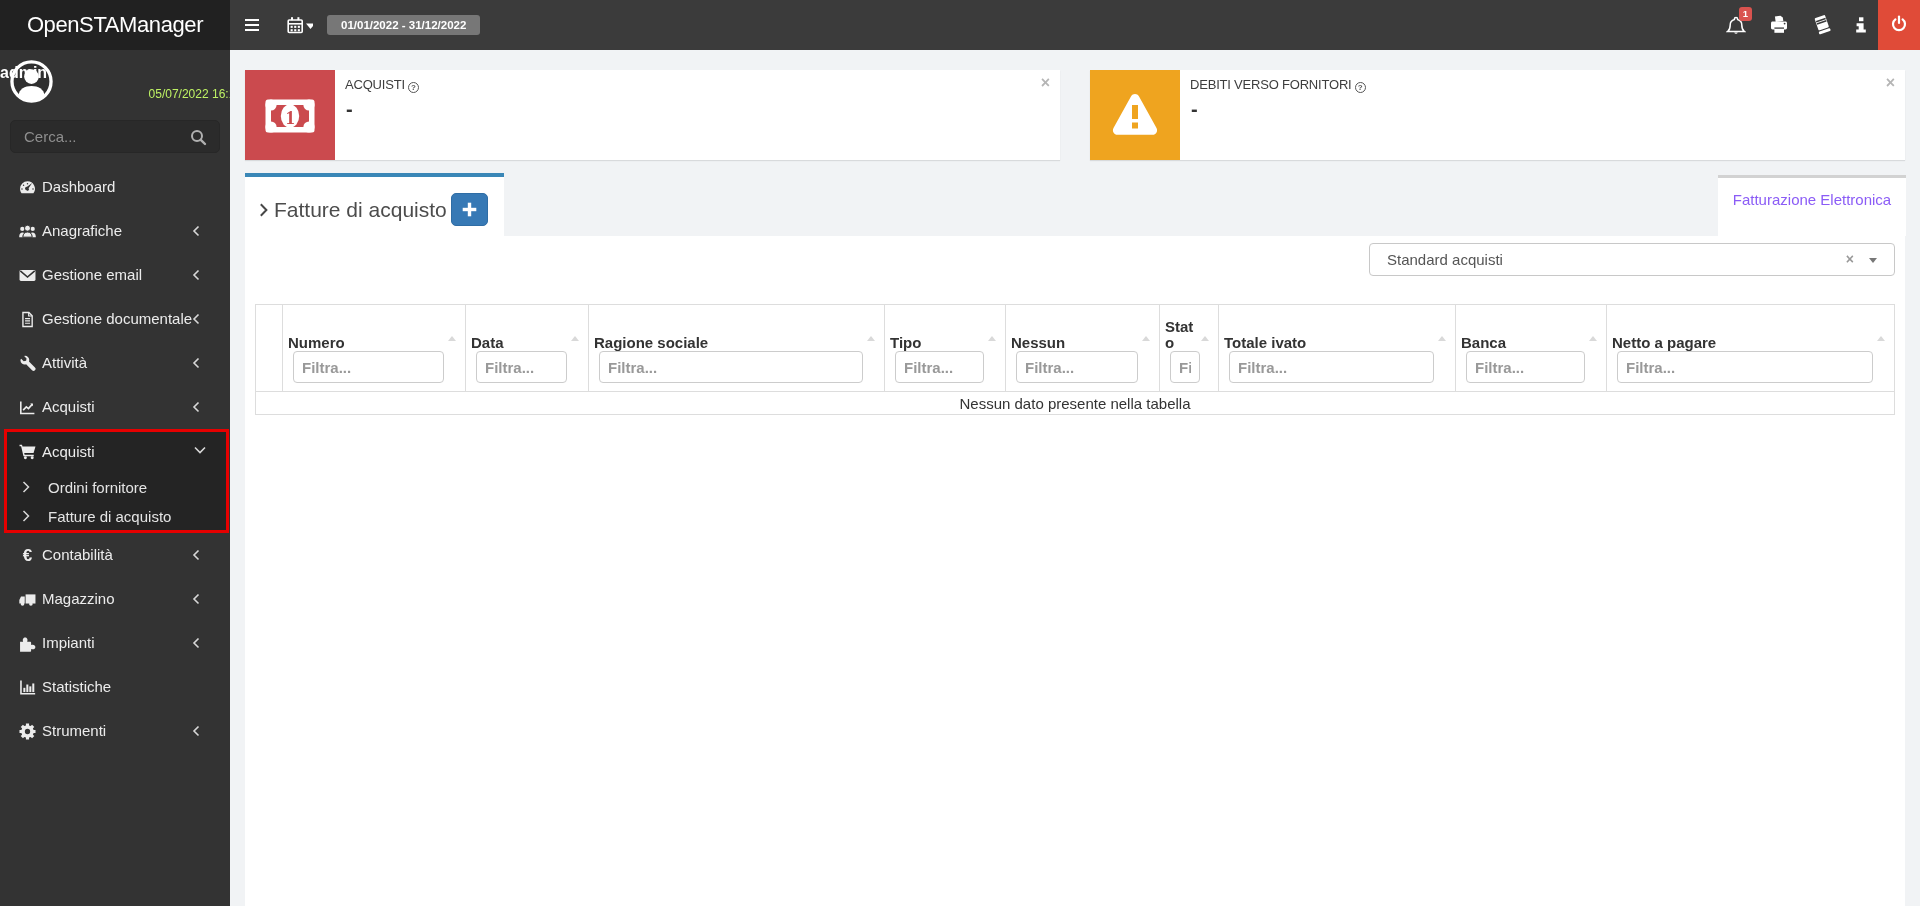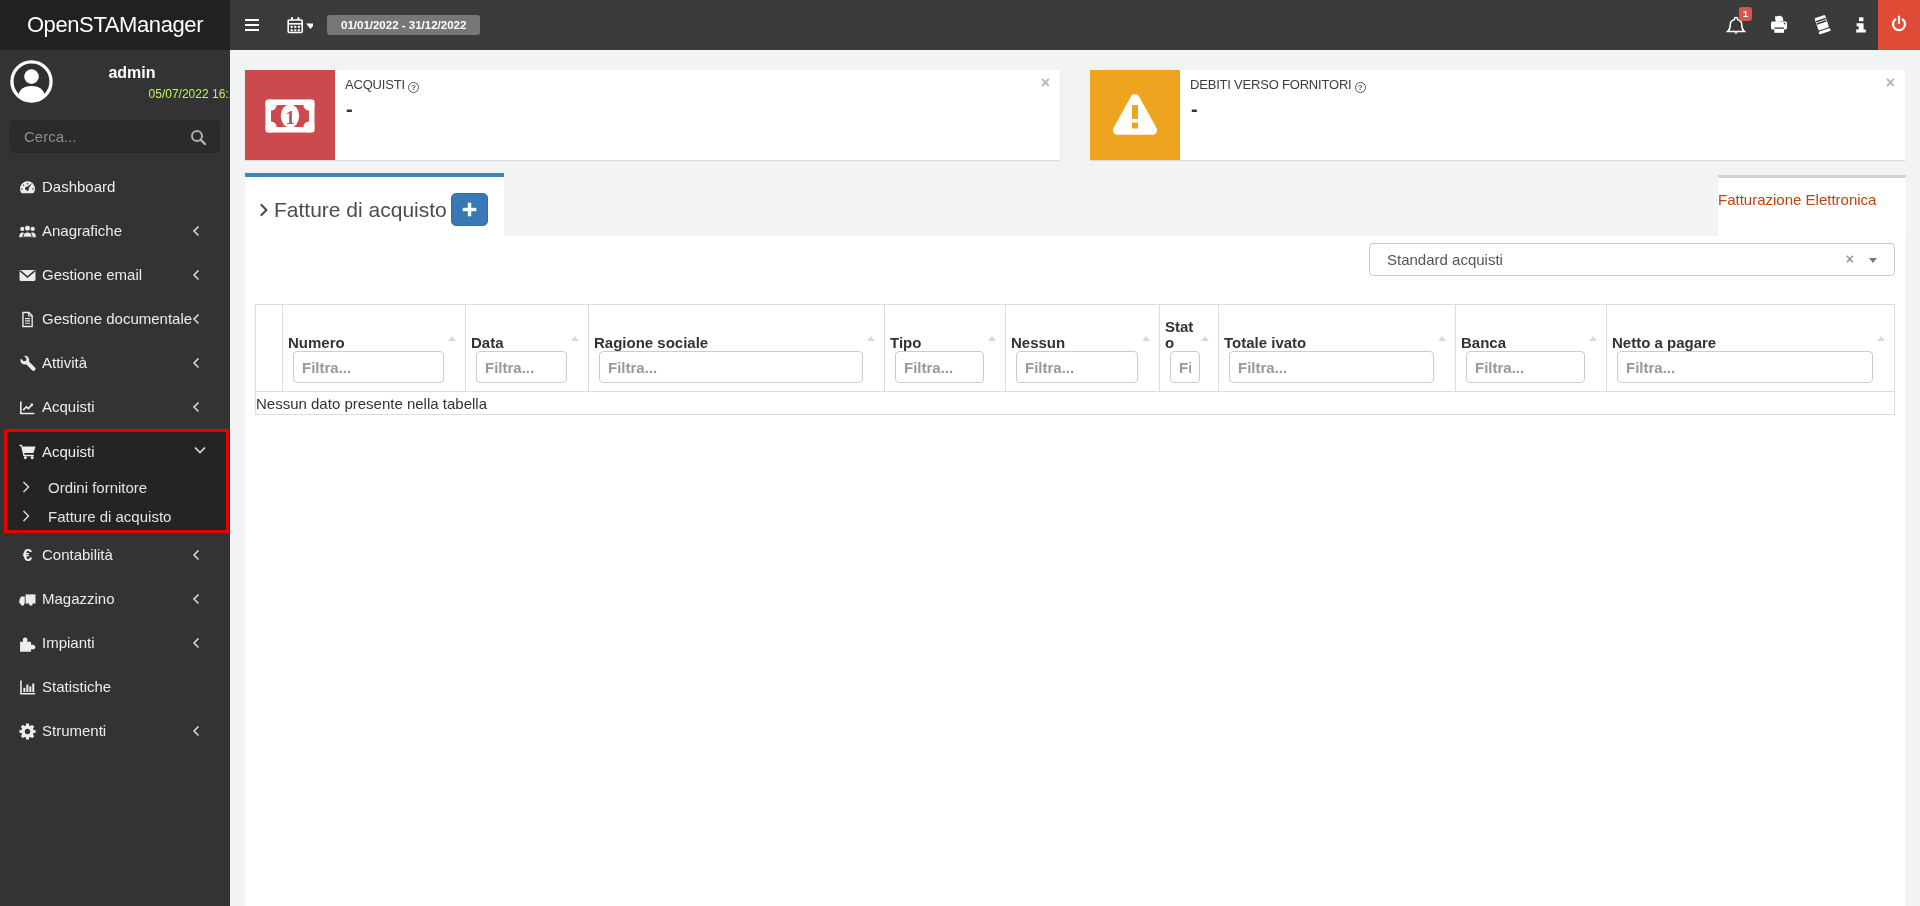--- a/index.html
+++ b/index.html
@@ -12,21 +12,21 @@
 .navbars{position:absolute;background:#fff;height:2px;width:14px}
 #datebadge{position:absolute;left:97px;top:15px;height:20px;background:#777;border-radius:3px;
  color:#fff;font-size:11.5px;font-weight:bold;line-height:20px;padding:0 14px}
 .navicon{position:absolute;top:0;height:50px}
 #powerbtn{position:absolute;right:0;top:0;width:42px;height:50px;background:#e04b38}
 #bellbadge{position:absolute;left:1509px;top:7px;width:13px;height:14px;background:#d9534f;border-radius:3px;
  color:#fff;font-size:9.5px;font-weight:bold;text-align:center;line-height:14px}
 
 #sidebar{position:absolute;left:0;top:50px;width:230px;height:856px;background:#333}
 #avatar{position:absolute;left:10px;top:10px;width:43px;height:43px}
-#uname{position:absolute;left:0;top:14px;width:264px;text-align:center;color:#fff;
+#uname{position:absolute;left:0;top:14px;width:264px;text-align:left;color:#fff;
  font-size:16px;font-weight:bold}
 #udate{position:absolute;left:12px;top:37px;width:230px;text-align:right;color:#bef264;font-size:12px}
 #searchbox{position:absolute;left:10px;top:70px;width:210px;height:33px;background:#2b2b2b;
  border:1px solid #272727;border-radius:5px}
 #searchbox span{position:absolute;left:13px;top:7px;color:#8e8e8e;font-size:15px}
 #menu{position:absolute;left:0;top:115px;width:230px}
 .mi{position:relative;height:44px;color:#ececec;font-size:15px}
 .mi .ic{position:absolute;left:19px;top:14px;width:17px;height:17px}
 .mi .lb{position:absolute;left:42px;top:13px}
 .mi .ar{position:absolute;right:30px;top:14px;width:9px;height:16px}
@@ -44,35 +44,35 @@
 .infobox .iicon{position:absolute;left:0;top:0;width:90px;height:90px}
 .infobox .ititle{position:absolute;left:100px;top:7px;font-size:13px;color:#3d3d3d;letter-spacing:-.2px}
 .infobox .ival{position:absolute;left:101px;top:28px;font-size:20px;font-weight:bold;color:#333}
 .infobox .close{position:absolute;right:10px;top:4px;color:#b5b5b5;font-size:16px;font-weight:bold}
 .qm{display:inline-block;width:11px;height:11px;border:1.1px solid #555;border-radius:50%;
  font-size:8px;line-height:9px;text-align:center;vertical-align:-1px;margin-left:3px;color:#555;font-weight:bold}
 #tabactive{position:absolute;left:15px;top:123px;width:259px;height:63px;background:#fff;border-top:4px solid #3a87b7}
 #tabtitle{position:absolute;left:14px;top:21px;font-size:21px;color:#4c4c4c}
 #plusbtn{position:absolute;left:206px;top:16px;width:37px;height:33px;background:#3779b5;border:1px solid #2f6da5;border-radius:5px}
 #tabright{position:absolute;left:1488px;top:125px;width:188px;height:61px;background:#fff;border-top:3px solid #d2d2d2;
- font-size:15px;color:#c2410c;text-align:left;line-height:44px}
+ font-size:15px;color:#8b5cf6;text-align:center;line-height:44px}
 #panel{position:absolute;left:15px;top:186px;width:1660px;height:670px;background:#fff}
 #sel2{position:absolute;left:1124px;top:7px;width:526px;height:33px;border:1px solid #c8c8c8;border-radius:4px;background:#fff}
 #sel2 .txt{position:absolute;left:17px;top:7px;font-size:15px;color:#555}
 #sel2 .x{position:absolute;right:40px;top:7px;font-size:14px;color:#999;font-weight:bold}
 #sel2 .caret{position:absolute;right:17px;top:14px;width:0;height:0;border:4.5px solid transparent;border-top:5.5px solid #777;border-bottom:0}
 table{border-collapse:collapse;table-layout:fixed;position:absolute;left:10px;top:68px;width:1639px}
 th,td{border:1px solid #ddd;font-size:15px;color:#333}
 th{vertical-align:bottom;padding:5px 21px 8px 10px;text-align:left;position:relative;height:87px}
 th .hl{font-weight:bold;line-height:16px;overflow-wrap:break-word;margin-left:-5px}
 th input{width:100%;height:32px;border:1px solid #ccc;border-radius:4px;font-size:15px;padding:12px 8px;
  font-family:"Liberation Sans",sans-serif;display:block}
 th input::placeholder{color:#999;font-weight:bold;opacity:1}
 .sortic{position:absolute;bottom:50px;right:9px;width:0;height:0;border:4px solid transparent;border-bottom:5px solid #d9d9d9;border-top:0}
-td.nodata{height:23px;padding:0;color:#333}
+td.nodata{text-align:center;height:23px;padding:0;color:#333}
 </style>
 </head>
 <body>
 <div id="logo">OpenSTAManager</div>
 <div id="navbar">
 
   <div class="navbars" style="left:15px;top:19px"></div>
   <div class="navbars" style="left:15px;top:24px"></div>
   <div class="navbars" style="left:15px;top:29px"></div>
 

